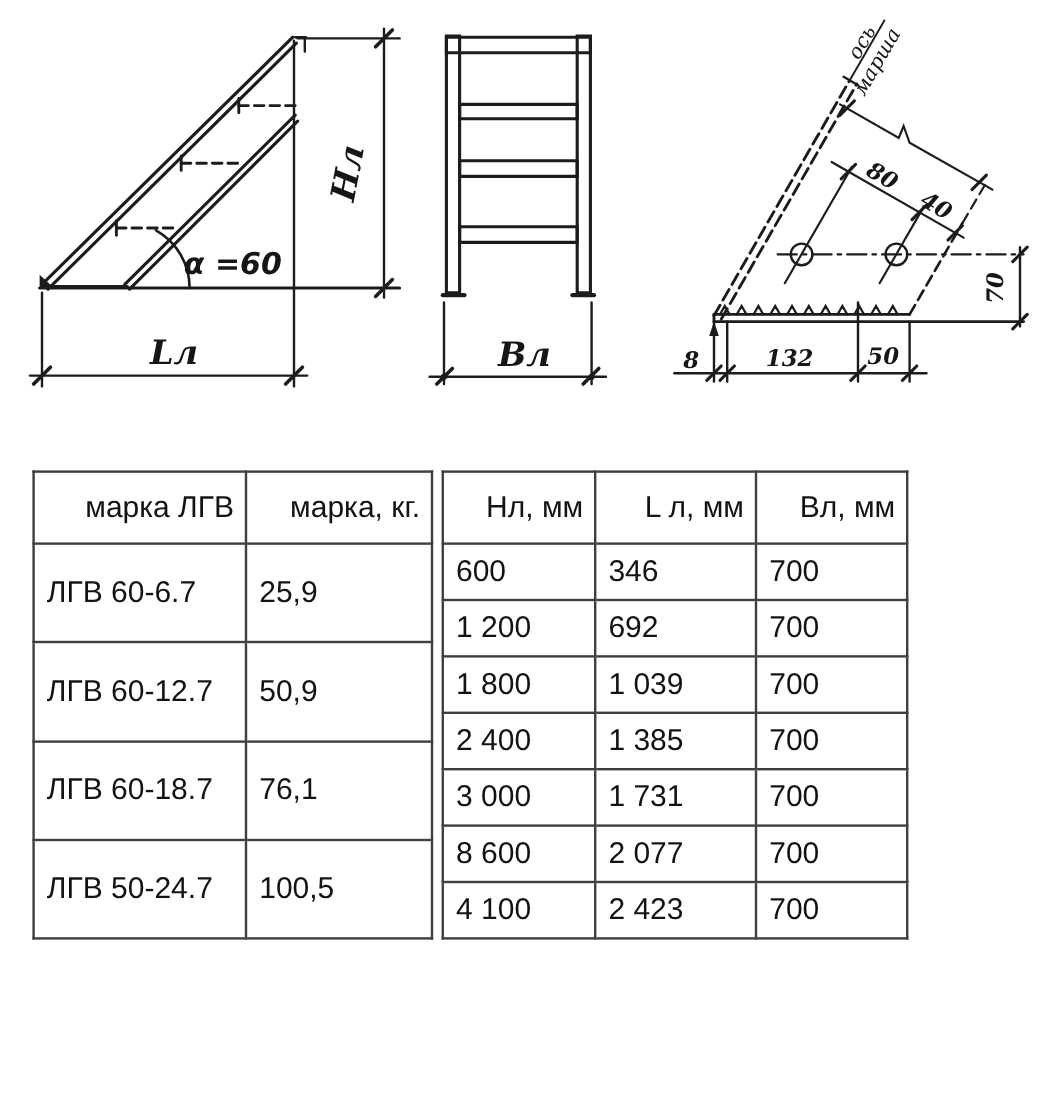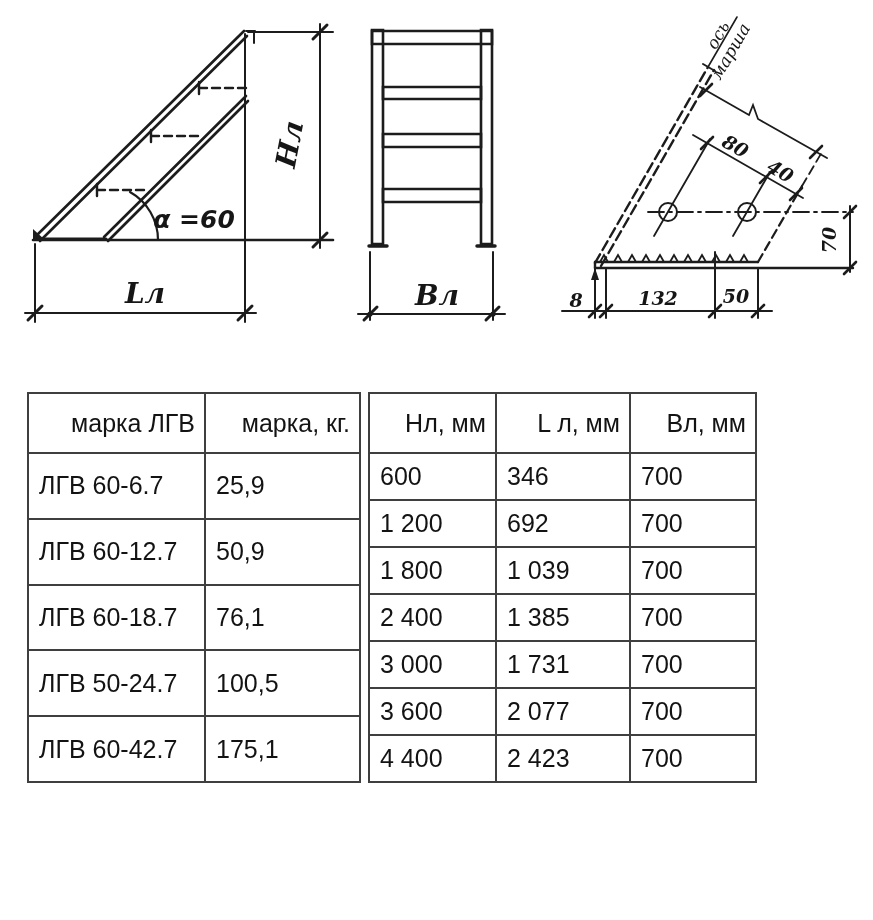--- a/index.html
+++ b/index.html
@@ -189,24 +189,20 @@
             <td>ЛГВ 60-12.7</td>
             <td>50,9</td>
           </tr>
           <tr>
             <td>ЛГВ 60-18.7</td>
             <td>76,1</td>
           </tr>
           <tr>
             <td>ЛГВ 50-24.7</td>
             <td>100,5</td>
-          </tr>
-          <tr>
-            <td>ЛГВ 60-42.7</td>
-            <td>175,1</td>
           </tr>
         </tbody>
     </table>
 
     <table>
       <colgroup>
           <col style="width:127px">
           <col style="width:134px">
           <col style="width:126px">
         </colgroup>
@@ -237,26 +233,26 @@
             <td>2 400</td>
             <td>1 385</td>
             <td>700</td>
           </tr>
           <tr>
             <td>3 000</td>
             <td>1 731</td>
             <td>700</td>
           </tr>
           <tr>
-            <td>3 600</td>
+            <td>8 600</td>
             <td>2 077</td>
             <td>700</td>
           </tr>
           <tr>
-            <td>4 400</td>
+            <td>4 100</td>
             <td>2 423</td>
             <td>700</td>
           </tr>
         </tbody>
     </table>
   </div>
 
 </div>
 
 </body></html>

